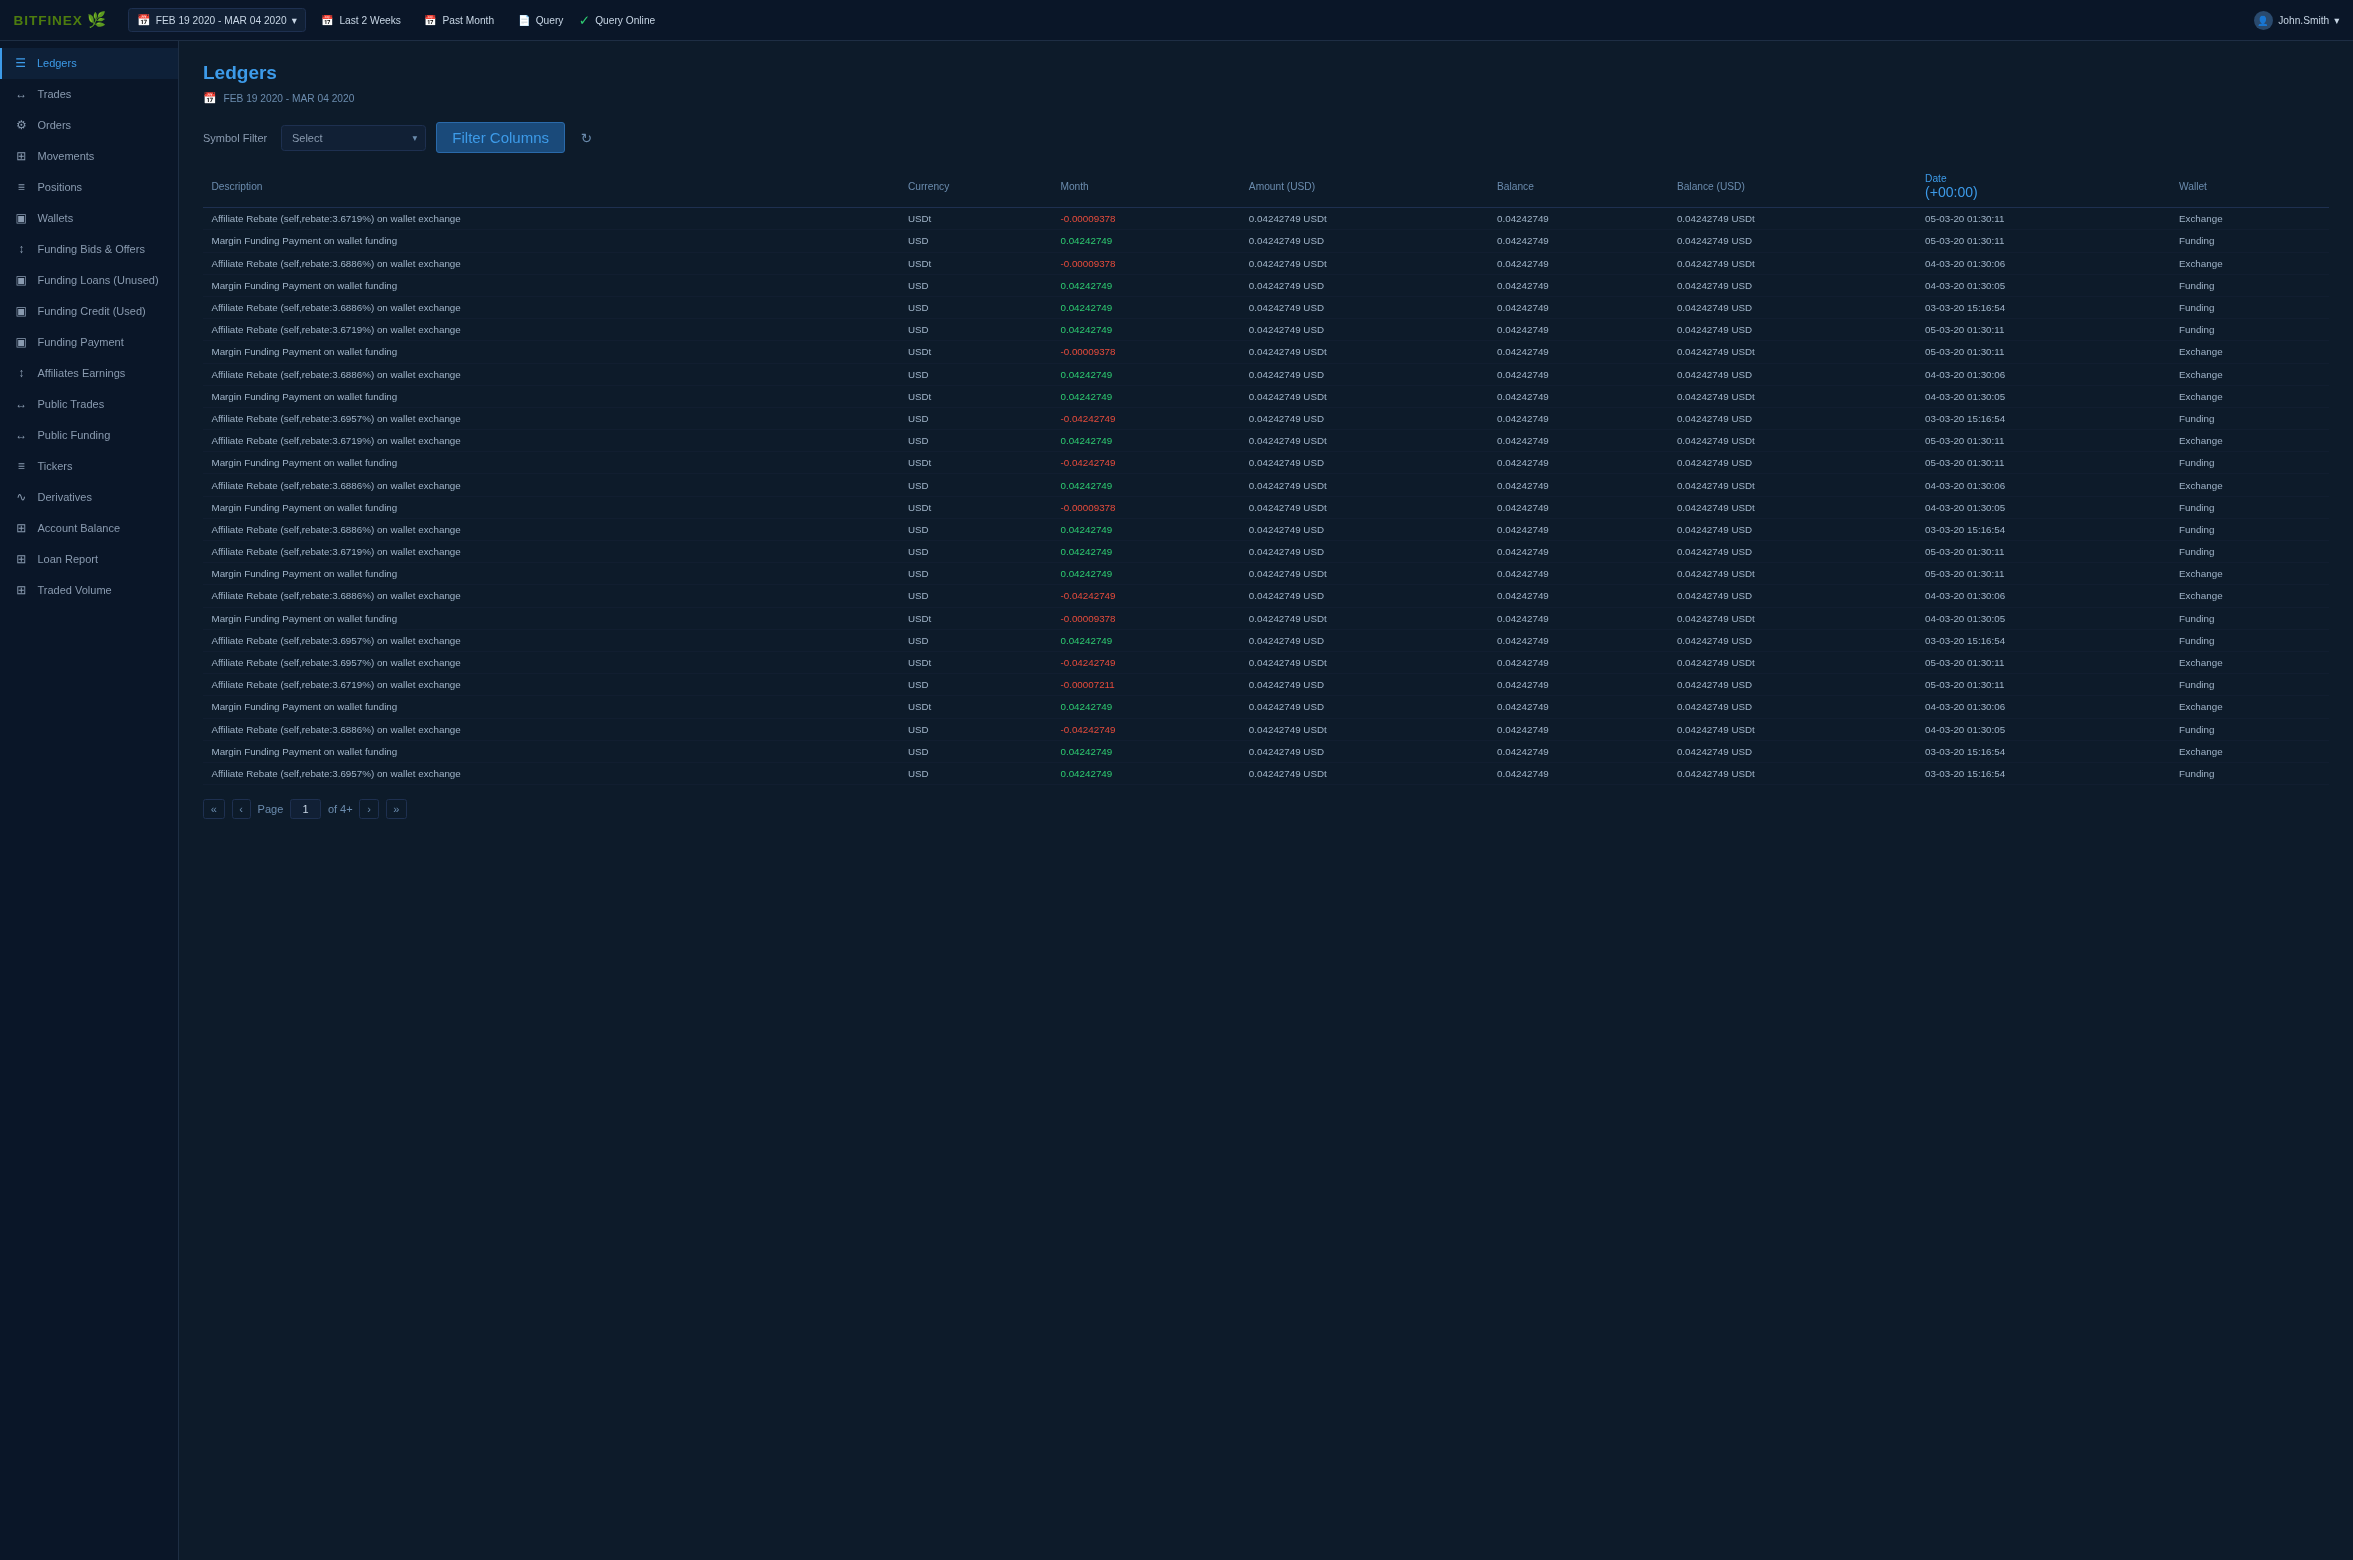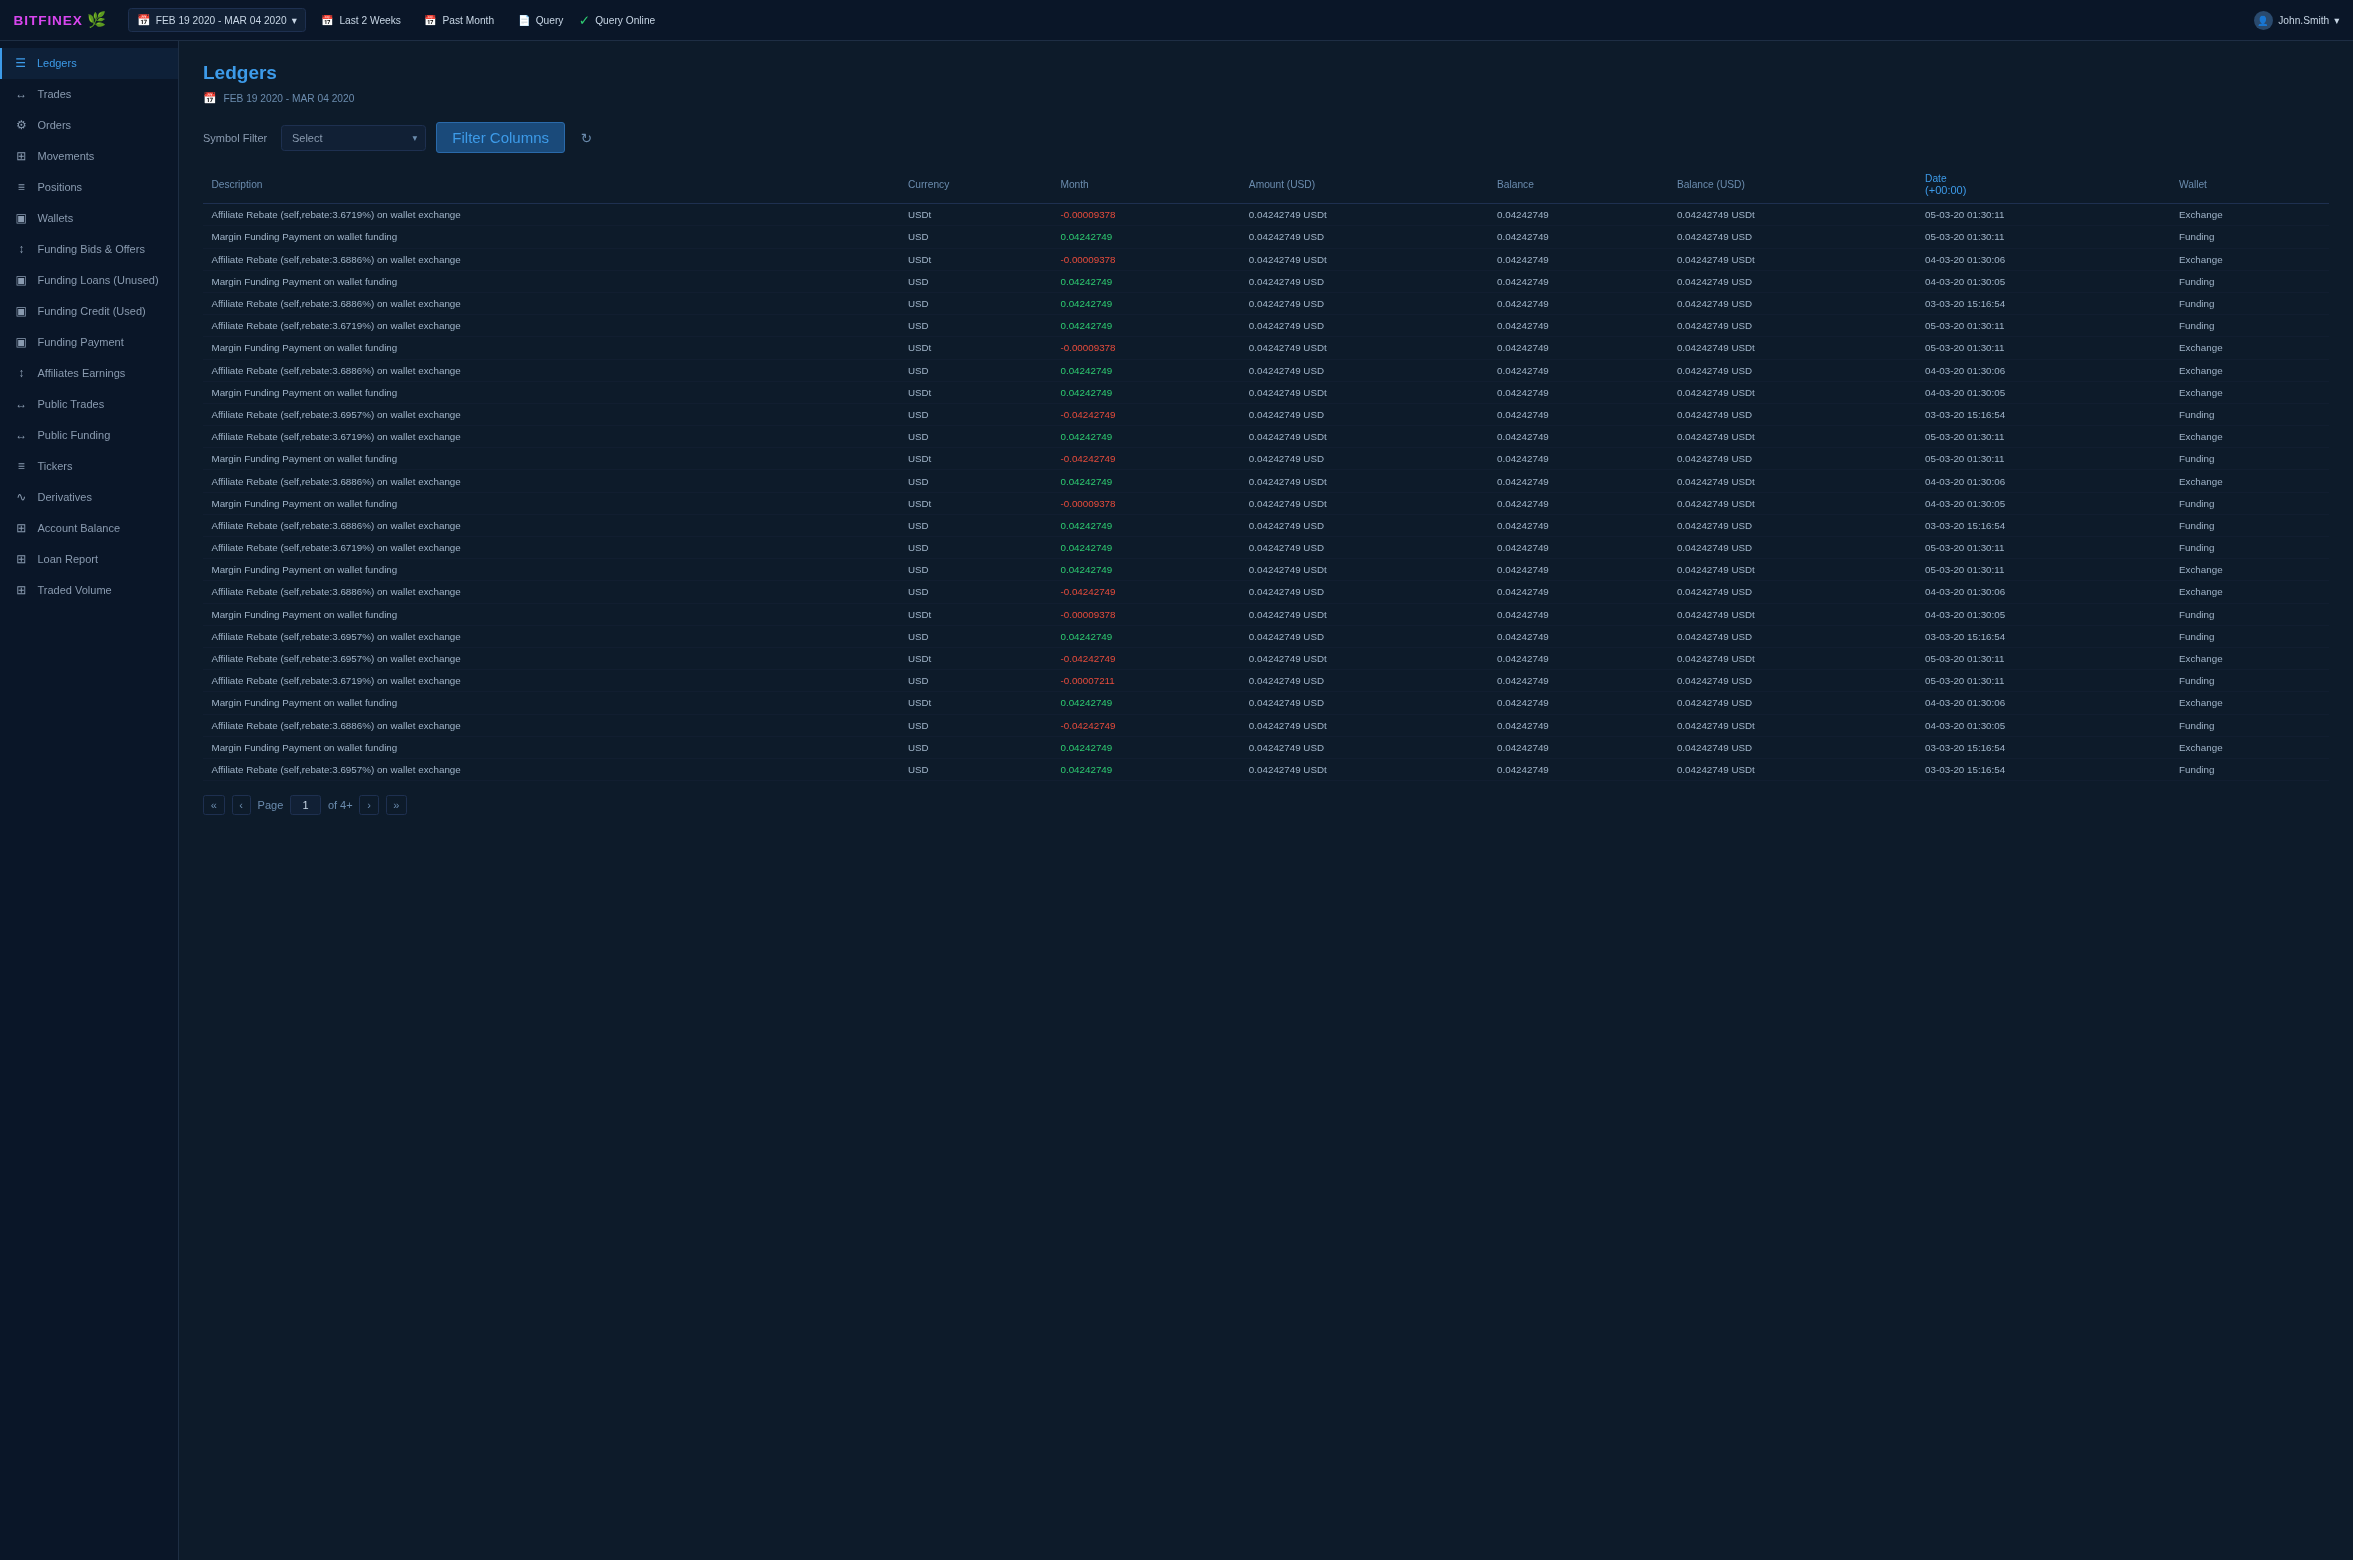--- a/index.html
+++ b/index.html
@@ -11,21 +11,21 @@
       height: 41px;
       display: flex;
       align-items: center;
       padding: 0 13.6px;
       border-bottom: 0.9px solid #1e2e44;
       flex-shrink: 0;
     }
     .topnav-logo {
       display: flex; align-items: center; gap: 5.1px; margin-right: 20.5px;
     }
-    .logo-text { color: #d946ef; font-weight: 700; font-size: 13.6px; letter-spacing: 0.9px; }
+    .logo-text { color: #4d7c0f; font-weight: 700; font-size: 13.6px; letter-spacing: 0.9px; }
     .logo-leaf { color: #2ecc71; font-size: 15.4px; }
     .topnav-controls { display: flex; align-items: center; gap: 6.8px; flex: 1; }
     .nav-control {
       display: flex; align-items: center; gap: 5.1px;
       background: #112035; border: 0.9px solid #1e3050; border-radius: 3.4px;
       padding: 4.3px 8.5px; color: #c8d6e5; cursor: pointer; font-size: 10.2px;
       white-space: nowrap;
     }
     .nav-control .icon { color: #6b8cae; font-size: 11px; }
     .nav-control-plain {
@@ -242,21 +242,21 @@
         <thead>
           <tr>
             <th>Description</th>
             <th>Currency</th>
             <th>Month</th>
             <th>Amount (USD)</th>
             <th>Balance</th>
             <th>Balance (USD)</th>
             <th class="sortable">
               <span>Date</span><br>
-              <span style="font-size:11px;text-align:right;">(+00:00)</span>
+              <span style="font-size:14px;text-align:right;">(+00:00)</span>
             </th>
             <th>Wallet</th>
           </tr>
         </thead>
         <tbody id="table-body">
         <tr>
       <td>Affiliate Rebate (self,rebate:3.6719%) on wallet exchange</td>
       <td>USDt</td>
       <td class="amount-neg">-0.00009378</td>
       <td>0.04242749 USDt</td>

